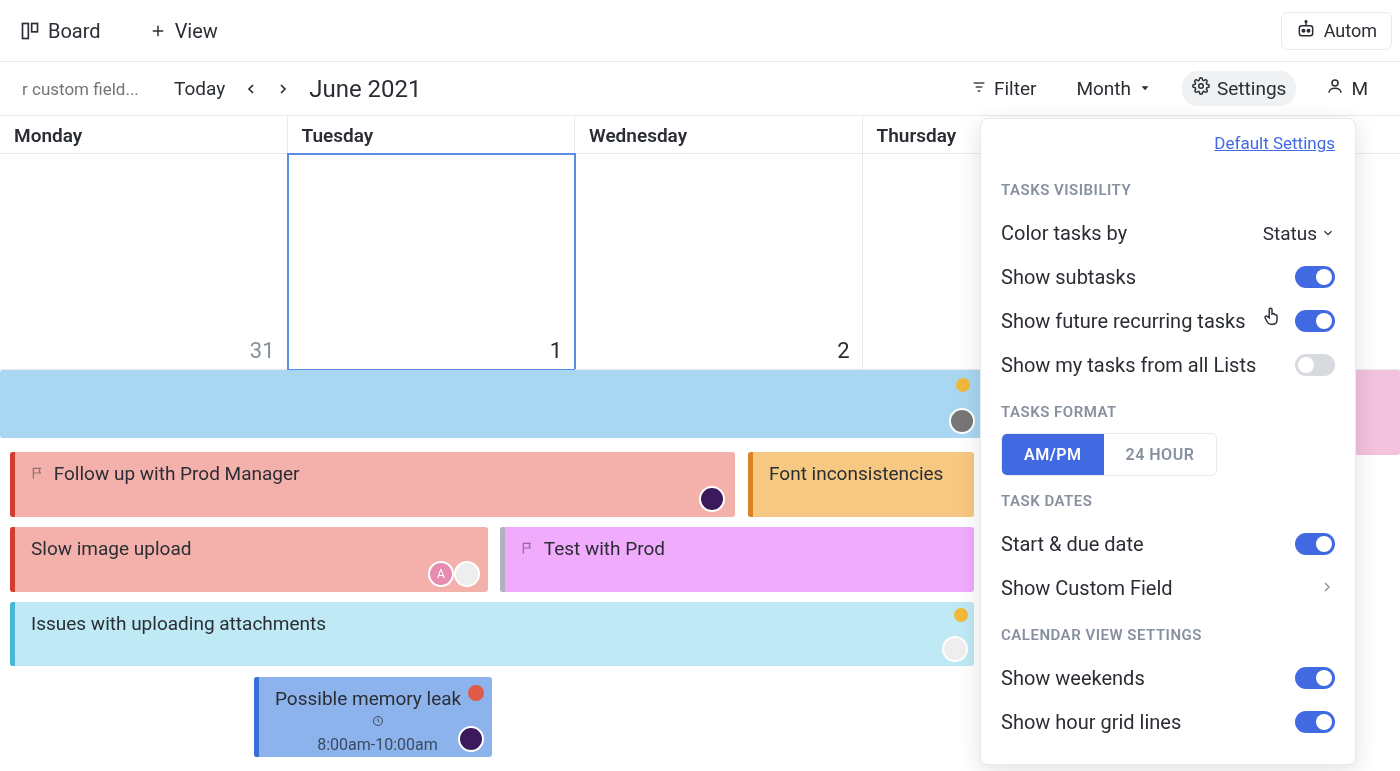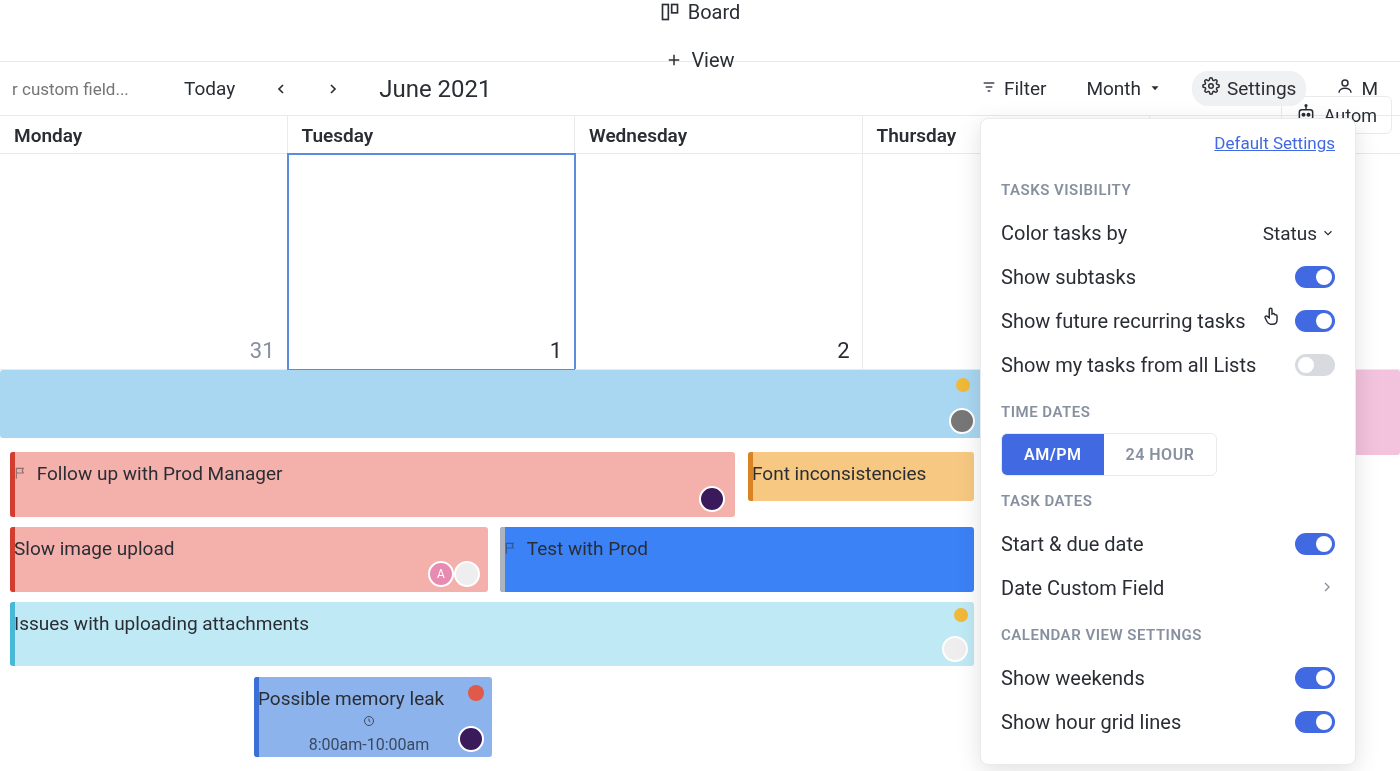--- a/index.html
+++ b/index.html
@@ -1,27 +1,27 @@
 <!DOCTYPE html>
 <html><head>
 <meta charset="utf-8">
 <style>
 * { box-sizing: border-box; margin: 0; padding: 0; font-family: -apple-system, BlinkMacSystemFont, "Segoe UI", Roboto, sans-serif; }
 body { background: #fff; color: #2a2e34; overflow: hidden; width: 1400px; height: 771px; }
 
 
-.tabs { display: flex; align-items: center; height: 62px; border-bottom: 1px solid #e8eaed; padding: 0 8px; gap: 24px; flex-direction: column; }
+.tabs { display: flex; align-items: center; height: 62px; border-bottom: 1px solid #e8eaed; padding: 0 8px; gap: 24px; }
 .tab { display: flex; align-items: center; gap: 8px; padding: 0 12px; height: 100%; font-size: 20px; color: #2a2e34; cursor: pointer; position: relative; }
 .tab.active { color: #4169e1; }
 .tab.active::after { content: ""; position: absolute; bottom: 0; left: 0; right: 0; height: 4px; background: #4169e1; border-radius: 2px 2px 0 0; }
 .tab-icon { display: inline-flex; }
 .automate-btn { margin-left: auto; display: flex; align-items: center; gap: 8px; padding: 6px 14px; border: 1px solid #e8eaed; border-radius: 6px; font-size: 18px; color: #2a2e34; cursor: pointer; }
 
 
-.toolbar { display: flex; align-items: center; height: 54px; border-bottom: 1px solid #e8eaed; padding: 0 12px; gap: 24px; }
+.toolbar { display: flex; align-items: center; height: 54px; border-bottom: 1px solid #e8eaed; padding: 0 22px; gap: 4px; }
 .custom-field-input { border: none; font-size: 17px; color: #87909e; width: 140px; }
 .today-btn { font-size: 19px; color: #2a2e34; cursor: pointer; padding: 4px 8px; }
 .nav-arrow { width: 28px; height: 28px; display: flex; align-items: center; justify-content: center; cursor: pointer; color: #2a2e34; }
 .month-label { font-size: 24px; color: #2a2e34; margin-left: 8px; }
 .toolbar-right { margin-left: auto; display: flex; align-items: center; gap: 20px; }
 .filter-btn, .month-btn, .settings-btn, .me-btn { display: flex; align-items: center; gap: 7px; font-size: 19px; color: #2a2e34; cursor: pointer; padding: 6px 10px; }
 .settings-btn { background: #f0f1f3; border-radius: 16px; }
 
 
 .cal-header { display: flex; border-bottom: 1px solid #e8eaed; height: 38px; }
@@ -32,21 +32,21 @@
 .cal-row { display: flex; }
 .cal-cell { flex: 1; border-right: 1px solid #e8eaed; border-bottom: 1px solid #e8eaed; position: relative; }
 .date-zone { height: 215px; position: relative; padding-left: 10px; }
 .cal-date { position: absolute; bottom: 6px; right: 12px; font-size: 22px; color: #2a2e34; }
 .cal-date.muted { color: #87909e; }
 
 
 .event-lane { position: relative; height: 410px; }
 .event-bar { position: absolute; border-radius: 3px; padding: 10px 12px; font-size: 19px; color: #2a2e34; overflow: hidden; }
 .event-bar .status-stripe { position:absolute; left:0; top:0; bottom:0; width:5px; }
-.event-bar.with-stripe { padding-left: 4px; }
+.event-bar.with-stripe { padding-left: 21px; }
 .avatar { width: 26px; height: 26px; border-radius: 50%; display:inline-block; position:absolute; }
 .badge-dot { width:14px; height:14px; border-radius:50%; position:absolute; }
 
 
 .settings-panel { position: absolute; top: 118px; right: 44px; width: 376px; background: #fff; border: 1px solid #e8eaed; border-radius: 8px; box-shadow: 0 6px 24px rgba(0,0,0,0.12); padding: 14px 20px 20px 20px; z-index: 50; }
 .settings-panel .default-link { display:block; text-align:right; color:#4169e1; font-size:17px; text-decoration:underline; margin-bottom:28px; cursor:pointer; }
 .section-label { font-size:15px; font-weight:600; letter-spacing:0.5px; color:#87909e; margin:16px 0 12px 0; }
 .setting-row { display:flex; align-items:center; justify-content:space-between; padding: 10px 0; font-size:20px; color:#2a2e34; }
 .select-val { display:flex; align-items:center; gap:4px; color:#2a2e34; font-size:19px; cursor:pointer; }
 .toggle { width:40px; height:22px; border-radius:11px; position:relative; cursor:pointer; }
@@ -200,33 +200,33 @@
       <span class="status-stripe" style="background:#d33d2f;"></span>
       <span style="opacity:.5; margin-right:4px;">
         <svg width="14" height="14" viewBox="0 0 24 24" fill="none" stroke="#2a2e34" stroke-width="2">
             <path d="M4 22V4h12l-2 4 2 4H4"></path>
           </svg>
       </span>
       <span>Follow up with Prod Manager</span>
       <span class="avatar" style="background:#3a1a5a; bottom:5px; right:10px; border:2px solid #fff;"></span>
     </div>
 
-    <div class="event-bar with-stripe" style="left:748px; width:226px; top:82px; height:49px; background:#f6c881;">
+    <div class="event-bar with-stripe" style="left:748px; width:226px; top:82px; height:65px; background:#f6c881;">
       <span class="status-stripe" style="background:#d98324;"></span>
       <span>Font inconsistencies</span>
     </div>
 
     <div class="event-bar with-stripe" style="left:10px; width:478px; top:157px; height:65px; background:#f4b0ab;">
       <span class="status-stripe" style="background:#d33d2f;"></span>
       <span>Slow image upload</span>
       <span class="avatar" style="background:#e78bb0; bottom:5px; right:34px; border:2px solid #fff; font-size:12px; color:#fff; text-align:center; line-height:22px;">A</span>
       <span class="avatar" style="background:#eee; bottom:5px; right:8px; border:2px solid #fff;"></span>
     </div>
 
-    <div class="event-bar with-stripe" style="left:500px; width:474px; top:157px; height:65px; background:#3b82f6;">
+    <div class="event-bar with-stripe" style="left:500px; width:474px; top:157px; height:65px; background:#f0abfc;">
       <span class="status-stripe" style="background:#aeb4bd;"></span>
       <span style="opacity:.5; margin-right:4px;">
         <svg width="14" height="14" viewBox="0 0 24 24" fill="none" stroke="#2a2e34" stroke-width="2">
             <path d="M4 22V4h12l-2 4 2 4H4"></path>
           </svg>
       </span>
       <span>Test with Prod</span>
     </div>
 
     <div class="event-bar with-stripe" style="left:10px; width:964px; top:232px; height:64px; background:#bfe9f4;">
@@ -286,35 +286,35 @@
         <span class="knob"></span>
       </span>
   </div>
   <div class="setting-row">
     <span>Show my tasks from all Lists</span>
     <span class="toggle off">
         <span class="knob"></span>
       </span>
   </div>
 
-  <div class="section-label">TIME DATES</div>
+  <div class="section-label">TASKS FORMAT</div>
   <div class="segmented">
     <div class="seg active">AM/PM</div>
     <div class="seg">24 HOUR</div>
   </div>
 
   <div class="section-label">TASK DATES</div>
   <div class="setting-row">
     <span>Start &amp; due date</span>
     <span class="toggle on">
         <span class="knob"></span>
       </span>
   </div>
   <div class="setting-row">
-    <span>Date Custom Field</span>
+    <span>Show Custom Field</span>
     <span class="chevron-right">
       <svg width="16" height="16" viewBox="0 0 24 24" fill="none" stroke="#87909e" stroke-width="2">
           <polyline points="9 18 15 12 9 6"></polyline>
         </svg>
     </span>
   </div>
 
   <div class="section-label">CALENDAR VIEW SETTINGS</div>
   <div class="setting-row">
     <span>Show weekends</span>

